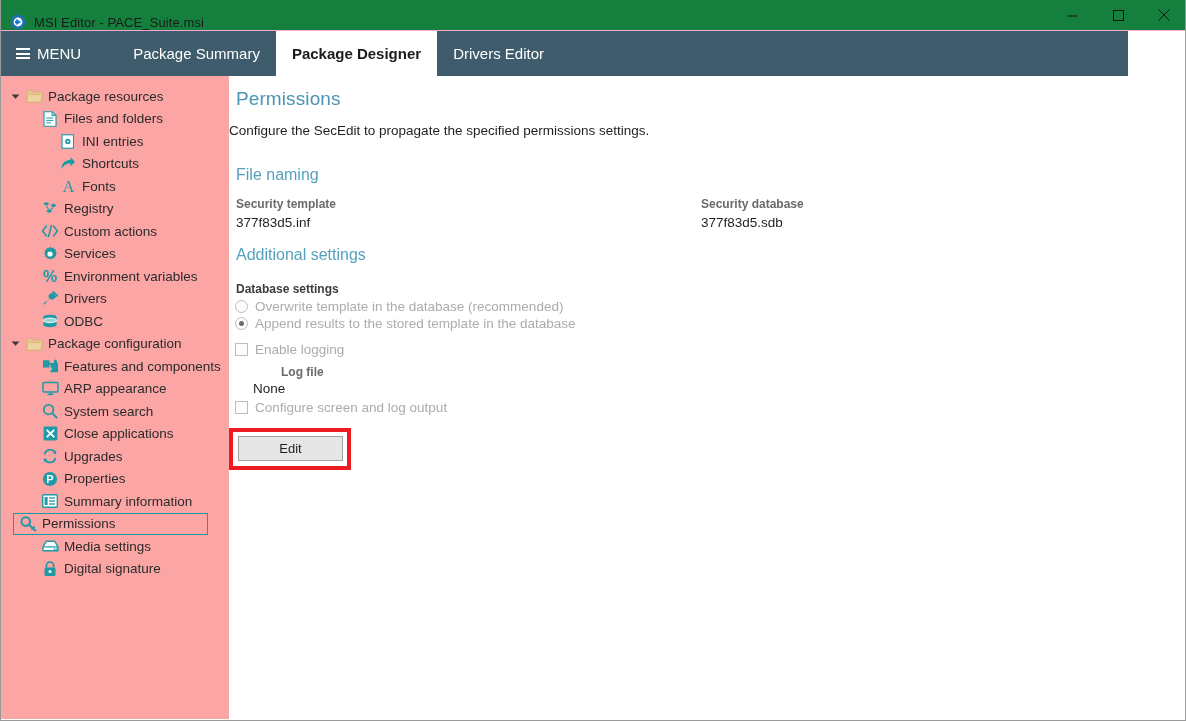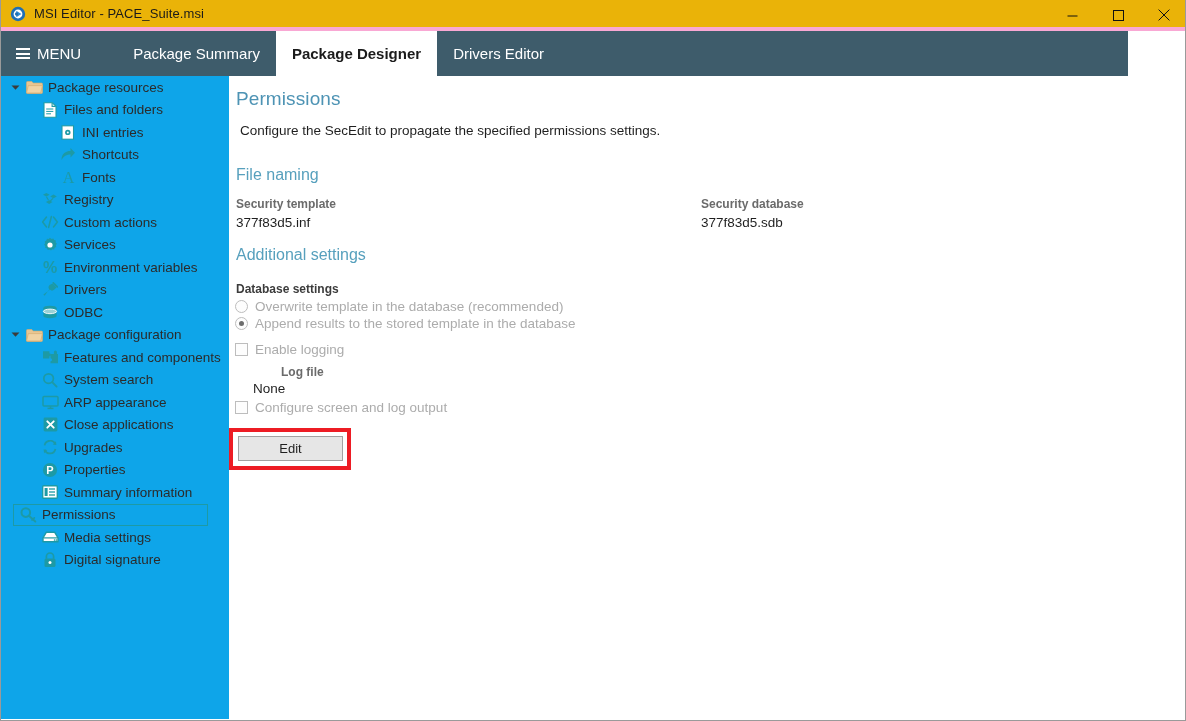--- a/index.html
+++ b/index.html
@@ -17,23 +17,23 @@
     background: #ffffff;
     border: 1px solid #9a9a9a;
     border-top: none;
     overflow: hidden;
   }
 
   
   .titlebar {
     position: absolute; top: 0; left: 0;
     width: 1186px; height: 31px;
-    background: #eab308;
-    border-bottom: 4px solid #f9a8d4;
-    display: flex; align-items: center;
+    background: #15803d;
+    border-bottom: 1px solid #f9a8d4;
+    display: flex; align-items: flex-end;
   }
   .app-icon {
     width: 16px; height: 16px;
     margin-left: 9px; margin-right: 8px;
     flex: 0 0 auto;
     display: block;
   }
   .title-text {
     font-size: 13px;
     color: #1a1a1a;
@@ -93,21 +93,22 @@
   .tab.active {
     background: #ffffff;
     color: #1b1b1b;
     font-weight: bold;
   }
 
   
   .sidebar {
     position: absolute; top: 76px; left: 0;
     width: 228px; height: 643px;
-    background: #0ea5e9;
+    background: #fca5a5;
+    padding-top: 9px;
   }
   .nav-row {
     display: flex; align-items: center;
     height: 22.5px;
     font-size: 13.5px;
     color: #2b2b2b;
     white-space: nowrap;
     cursor: default;
   }
   .nav-row .caret {
@@ -140,21 +141,21 @@
     width: 956px; height: 643px;
     background: #ffffff;
   }
   .page-title {
     position: absolute; left: 7px; top: 12px;
     font-size: 19px;
     color: #4d93b4;
     letter-spacing: 0.1px;
   }
   .page-desc {
-    position: absolute; left: 11px; top: 47px;
+    position: absolute; left: 0; top: 47px;
     font-size: 13.5px;
     color: #1f1f1f;
   }
   .sec-head {
     position: absolute; left: 7px;
     font-size: 16px;
     color: #57a0bd;
   }
   #sec-file-naming { top: 90px; }
   #sec-additional { top: 170px; }
@@ -435,37 +436,37 @@
         <svg width="17" height="15" viewBox="0 0 17 15">
           <path d="M1 1.2 h6.4 v2.1 a1.5 1.5 0 0 1 0 3 v2.1 h-6.4 Z" fill="#1d9aa5"></path>
           <path d="M8.5 4 h3.4 V1.9 a1.5 1.5 0 0 1 3 0 V4 h1.1 v9.3 h-7.5 v-2.1 a1.5 1.5 0 0 0 0-3 Z" fill="#1d9aa5"></path>
         </svg>
       </span>
       <span class="lbl">Features and components</span>
     </div>
 
     <div class="nav-row lvl1">
       <span class="ico">
-        <svg width="16" height="16" viewBox="0 0 16 16">
-          <circle cx="6.6" cy="6.6" r="4.8" fill="none" stroke="#1d9aa5" stroke-width="1.7"></circle>
-          <line x1="10.2" y1="10.2" x2="14.6" y2="14.6" stroke="#1d9aa5" stroke-width="1.9" stroke-linecap="round"></line>
-        </svg>
-      </span>
-      <span class="lbl">System search</span>
-    </div>
-
-    <div class="nav-row lvl1">
-      <span class="ico">
         <svg width="17" height="15" viewBox="0 0 17 15">
           <rect x="1" y="1.5" width="15" height="9.6" rx="1" fill="none" stroke="#1d9aa5" stroke-width="1.5"></rect>
           <line x1="5.5" y1="13.4" x2="11.5" y2="13.4" stroke="#1d9aa5" stroke-width="1.5"></line>
           <line x1="8.5" y1="11.1" x2="8.5" y2="13.4" stroke="#1d9aa5" stroke-width="1.5"></line>
         </svg>
       </span>
       <span class="lbl">ARP appearance</span>
+    </div>
+
+    <div class="nav-row lvl1">
+      <span class="ico">
+        <svg width="16" height="16" viewBox="0 0 16 16">
+          <circle cx="6.6" cy="6.6" r="4.8" fill="none" stroke="#1d9aa5" stroke-width="1.7"></circle>
+          <line x1="10.2" y1="10.2" x2="14.6" y2="14.6" stroke="#1d9aa5" stroke-width="1.9" stroke-linecap="round"></line>
+        </svg>
+      </span>
+      <span class="lbl">System search</span>
     </div>
 
     <div class="nav-row lvl1">
       <span class="ico">
         <svg width="15" height="15" viewBox="0 0 15 15">
           <rect x="0.6" y="0.6" width="13.8" height="13.8" rx="1.4" fill="#1d9aa5"></rect>
           <line x1="4.3" y1="4.3" x2="10.7" y2="10.7" stroke="#ffffff" stroke-width="1.9" stroke-linecap="round"></line>
           <line x1="10.7" y1="4.3" x2="4.3" y2="10.7" stroke="#ffffff" stroke-width="1.9" stroke-linecap="round"></line>
         </svg>
       </span>

